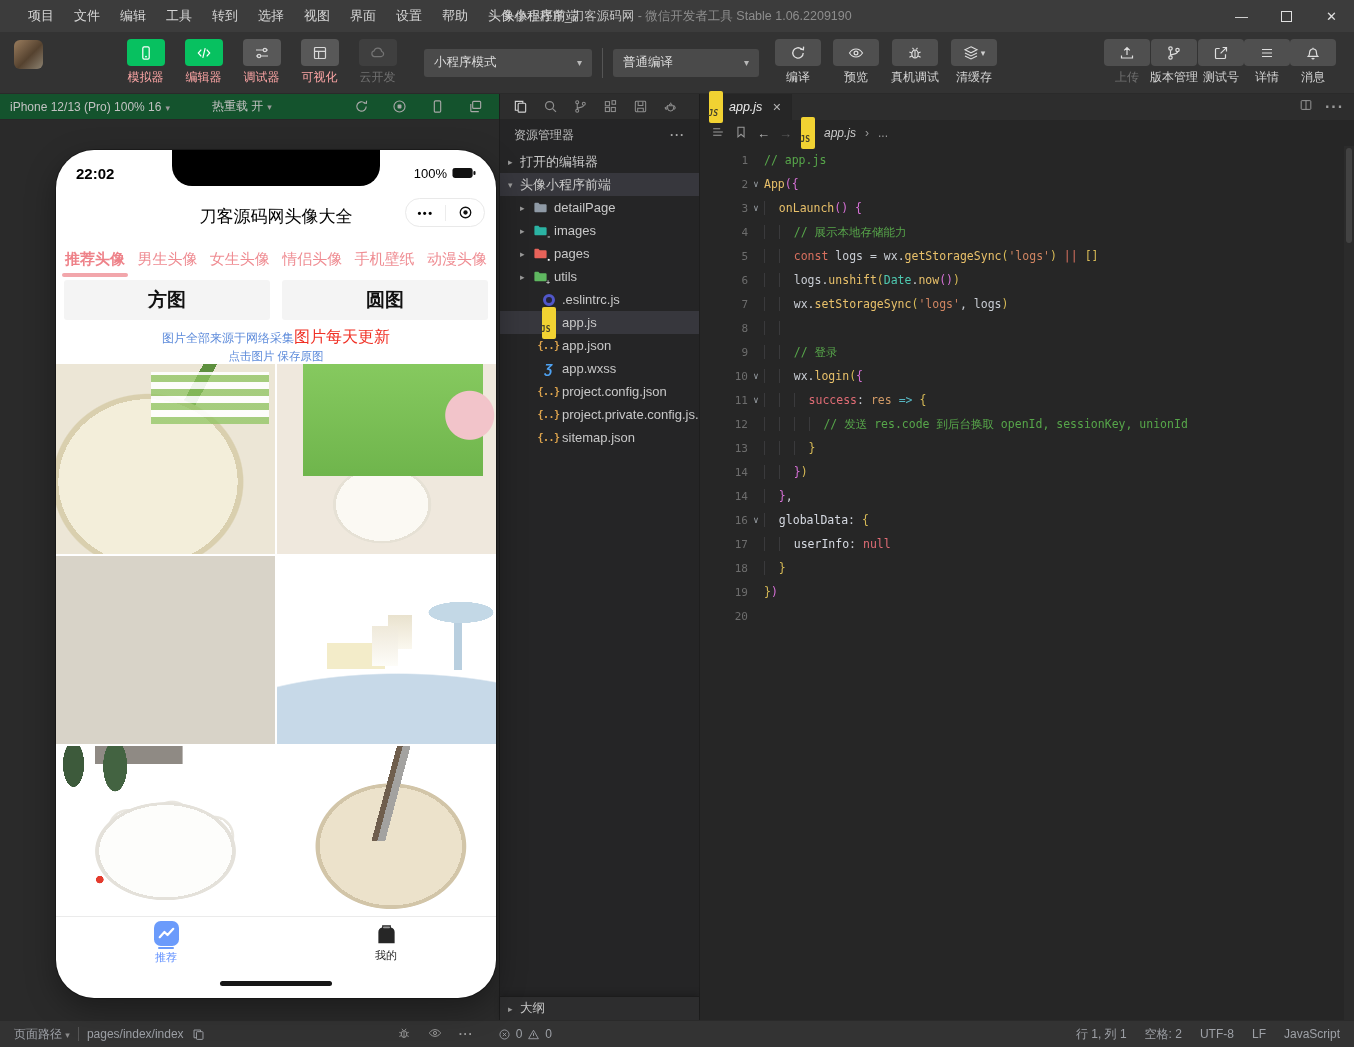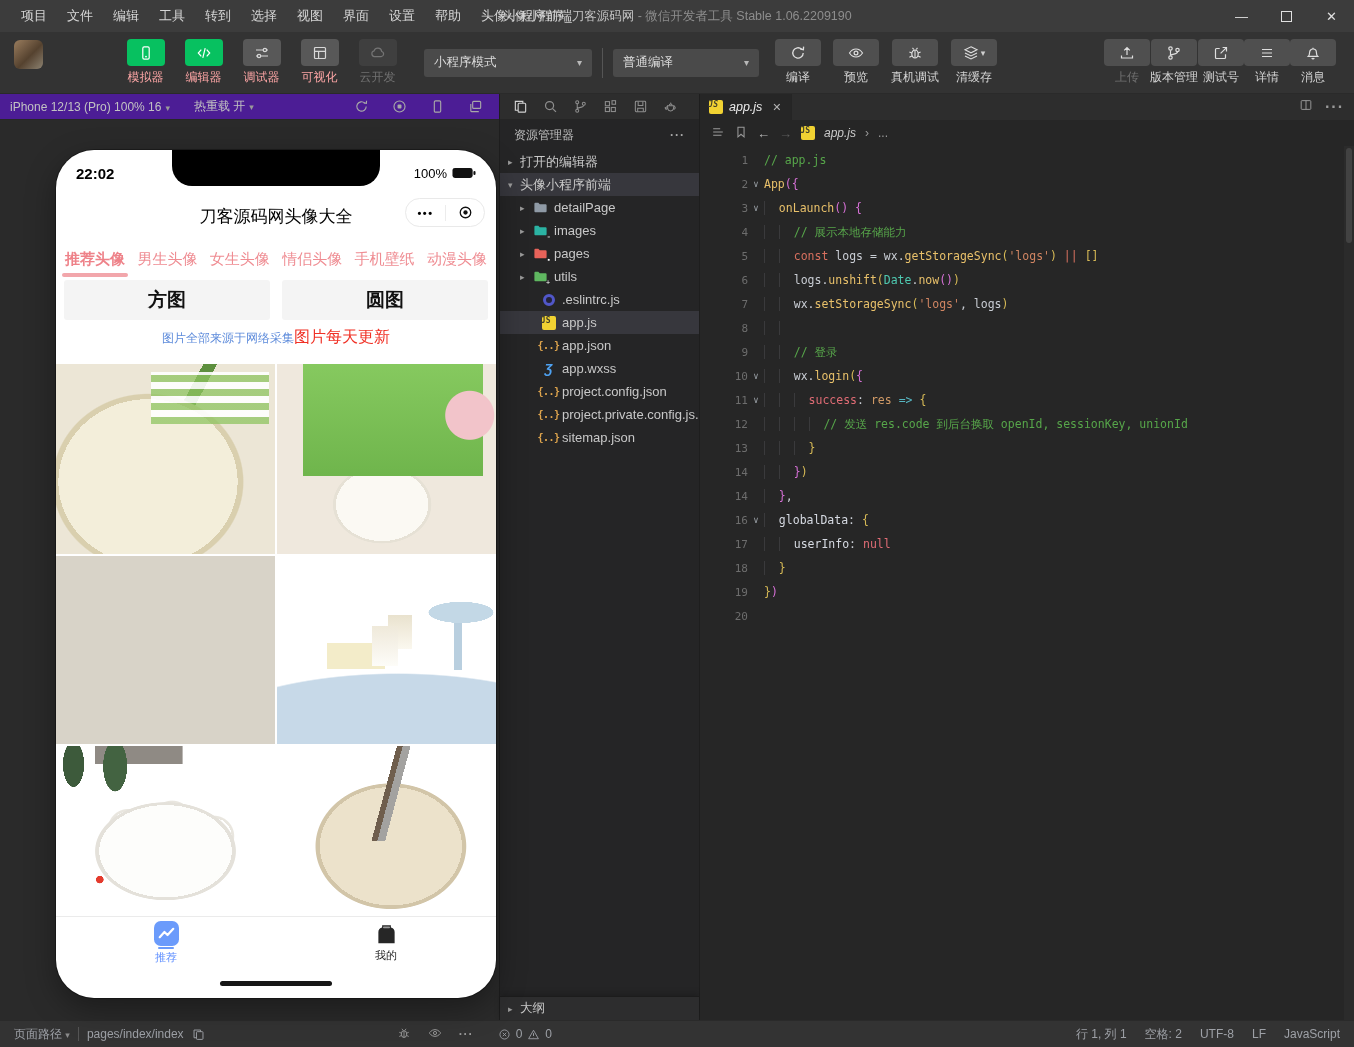--- a/index.html
+++ b/index.html
@@ -2,21 +2,21 @@
 <html><head>
 <meta charset="utf-8">
 <style>
   *{margin:0;padding:0;box-sizing:border-box}
   html,body{width:1354px;height:1047px;overflow:hidden;background:#222}
   body{font-family:"Liberation Sans","DejaVu Sans",sans-serif;-webkit-font-smoothing:antialiased}
   .window{position:relative;width:1354px;height:1047px;background:#252526;display:flex;flex-direction:column}
 
   
   .titlebar{height:32px;background:#3c3c3c;display:flex;align-items:center;position:relative;flex:none}
-  .menubar{display:flex;align-items:center;padding-left:12px;gap:2px;z-index:2}
+  .menubar{display:flex;align-items:center;padding-left:19px;gap:2px;z-index:2}
   .menu-item{color:#d6d6d6;font-size:13px;padding:3px 9px;border-radius:3px;cursor:default;white-space:nowrap}
   .wintitle{position:absolute;left:0;right:0;text-align:center;font-size:12.5px;color:#c3c3c3;pointer-events:none}
   .wintitle .dim{color:#8d8d8d}
   .winctrl{margin-left:auto;display:flex;z-index:2}
   .wc{width:45px;height:32px;display:flex;align-items:center;justify-content:center;color:#e0e0e0;font-size:13px}
   .wc .maxbox{width:11px;height:11px;border:1.5px solid #e0e0e0}
 
   
   .toolbar{height:62px;background:#333;display:flex;align-items:center;padding:0 18px 0 14px;border-bottom:1px solid #2a2a2a;flex:none}
   .avatar{width:29px;height:29px;border-radius:6px;background:linear-gradient(135deg,#9a7d5e,#55422f 55%,#8c8271);flex:none;align-self:flex-start;margin-top:8px}
@@ -37,21 +37,21 @@
   .tb-act .chip{width:46px;background:#4f4f4f;color:#dedede}
   .tb-act .lbl{font-size:12px;color:#d4d4d4;white-space:nowrap}
   .rightgrp{margin-left:auto;display:flex;}
   .tb-act .chip .c2{font-size:9px;margin-left:2px;color:#cfcfcf}
 
   
   .main{flex:1;display:flex;min-height:0}
 
   
   .sim{width:500px;flex:none;background:#2a2a2a;display:flex;flex-direction:column;border-right:1px solid #1e1e1e}
-  .sim-tb{height:26px;background:#4c1d95;border-bottom:1px solid #272727;display:flex;align-items:center;padding:0 16px 0 10px;color:#c2c2c2;font-size:12px;gap:24px;flex:none}
+  .sim-tb{height:26px;background:#14532d;border-bottom:1px solid #272727;display:flex;align-items:center;padding:0 16px 0 10px;color:#c2c2c2;font-size:12px;gap:42px;flex:none}
   .sim-tb .caret{font-size:9px;color:#9a9a9a;margin-left:4px}
   .sim-ico{display:flex;margin-left:auto;gap:23px;color:#a8a8a8}
   .sim-ico svg{width:15px;height:15px}
   .sim-stage{flex:1;position:relative}
   .phone{position:absolute;left:56px;top:30px;width:440px;height:848px;background:#fff;border-radius:38px;overflow:hidden;box-shadow:0 0 0 1px rgba(0,0,0,.3),0 10px 30px rgba(0,0,0,.35);display:flex;flex-direction:column}
   .ph-status{height:40px;position:relative;display:flex;align-items:center;padding:0 20px;flex:none}
   .ph-time{font-size:15px;font-weight:600;color:#000;margin-top:6px}
   .notch{position:absolute;top:0;left:50%;transform:translateX(-50%);width:208px;height:36px;background:#000;border-radius:0 0 20px 20px}
   .ph-batt{margin-left:auto;display:flex;align-items:center;gap:5px;margin-top:6px;font-size:13px;color:#000}
   .ph-nav{height:52px;position:relative;display:flex;align-items:center;justify-content:center;flex:none}
@@ -167,21 +167,21 @@
   .tree{flex:1;overflow:hidden;font-size:13px;color:#c8c8c8}
   .trow{height:23px;display:flex;align-items:center;padding-left:8px;white-space:nowrap;cursor:default}
   .trow .chev{width:12px;font-size:9px;color:#9a9a9a;flex:none}
   .trow.root{background:#37373d}
   .trow.sel{background:#37373d}
   .trow.folder{padding-left:20px}
   .trow.file{padding-left:40px}
   .ficon{width:17px;height:16px;margin-right:5px;display:flex;align-items:center;justify-content:center;flex:none;position:relative}
   .ficon svg{width:15px;height:15px}
   .fbadge{position:absolute;right:-1px;bottom:-1px;font-size:7px;color:#fff;line-height:1}
-  .jsbadge{width:14px;height:14px;background:#f1d232;color:#46432a;font-size:8px;font-weight:700;display:flex;align-items:flex-end;justify-content:flex-end;padding:5px;border-radius:2px;font-family:"DejaVu Sans Mono",monospace}
+  .jsbadge{width:14px;height:32px;background:#f1d232;color:#46432a;font-size:8px;font-weight:700;display:flex;align-items:flex-end;justify-content:flex-end;padding:5px;border-radius:2px;font-family:"DejaVu Sans Mono",monospace}
   .jsonicon{color:#e0a64e;font-size:10px;font-weight:700;font-family:"DejaVu Sans Mono",monospace;letter-spacing:-.5px}
   .wxssicon{color:#4ea1f0;font-size:13px;font-weight:700;font-style:italic}
   .eslinticon{width:12px;height:12px;border-radius:50%;border:3.2px solid #5157c9;background:#23233a}
   .outline-row{height:24px;border-top:1px solid #1c1c1c;background:#2d2d2e;display:flex;align-items:center;padding-left:8px;color:#c8c8c8;font-size:12.5px;flex:none;box-shadow:0 -3px 6px rgba(0,0,0,.18)}
   .outline-row .chev{width:12px;font-size:9px;color:#9a9a9a}
 
   
   .editor{flex:1;min-width:0;display:flex;flex-direction:column;background:#262626}
   .tabstrip{height:26px;background:#2d2d2d;display:flex;align-items:stretch;flex:none}
   .etab{display:flex;align-items:center;gap:6px;padding:0 9px;background:#262626;border-right:1px solid #252525;color:#eaeaea;font-size:12.5px;font-style:italic}
@@ -484,20 +484,21 @@
               <span class="ph-tab">情侣头像</span>
               <span class="ph-tab">手机壁纸</span>
               <span class="ph-tab">动漫头像</span>
             </div>
           <div class="ph-btns" id="phBtns">
               <div class="ph-btn">方图</div>
               <div class="ph-btn">圆图</div>
             </div>
           <div class="ph-notice">
             <div><span class="n-blue">图片全部来源于网络采集</span><span class="n-red">图片每天更新</span></div>
+            <div class="n-sub">点击图片 保存原图</div>
           </div>
           <div class="ph-grid" id="phGrid">
               <div class="photo photo-kiwi-rolls"></div>
               <div class="photo photo-bunny-toast"></div>
               <div class="photo photo-lakeside-desserts"></div>
               <div class="photo photo-cafe-tray"></div>
               <div class="photo photo-snowman-buns"></div>
               <div class="photo photo-glazed-bundt-cake"></div>
             </div>
           <div class="ph-tabbar" id="phTabbar">

